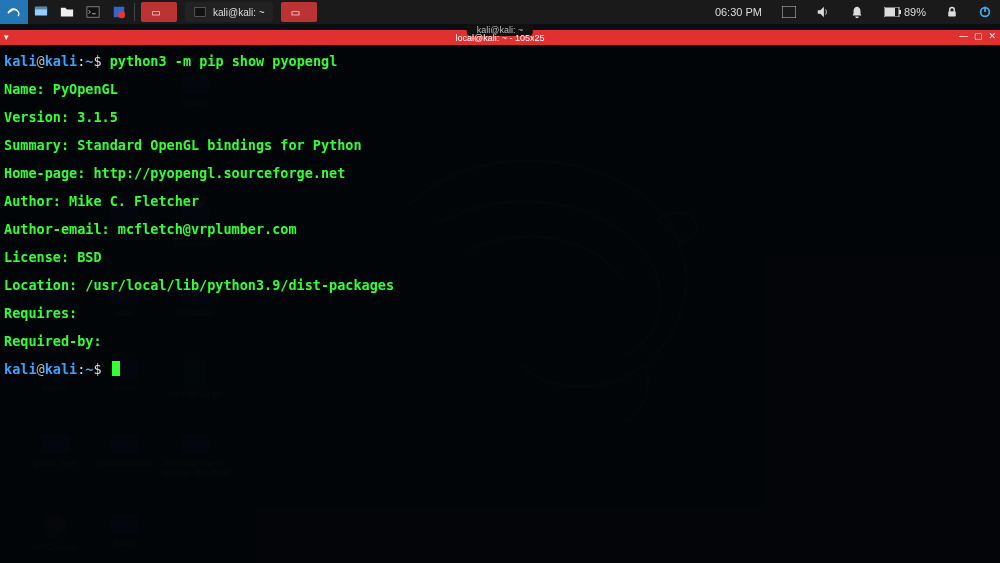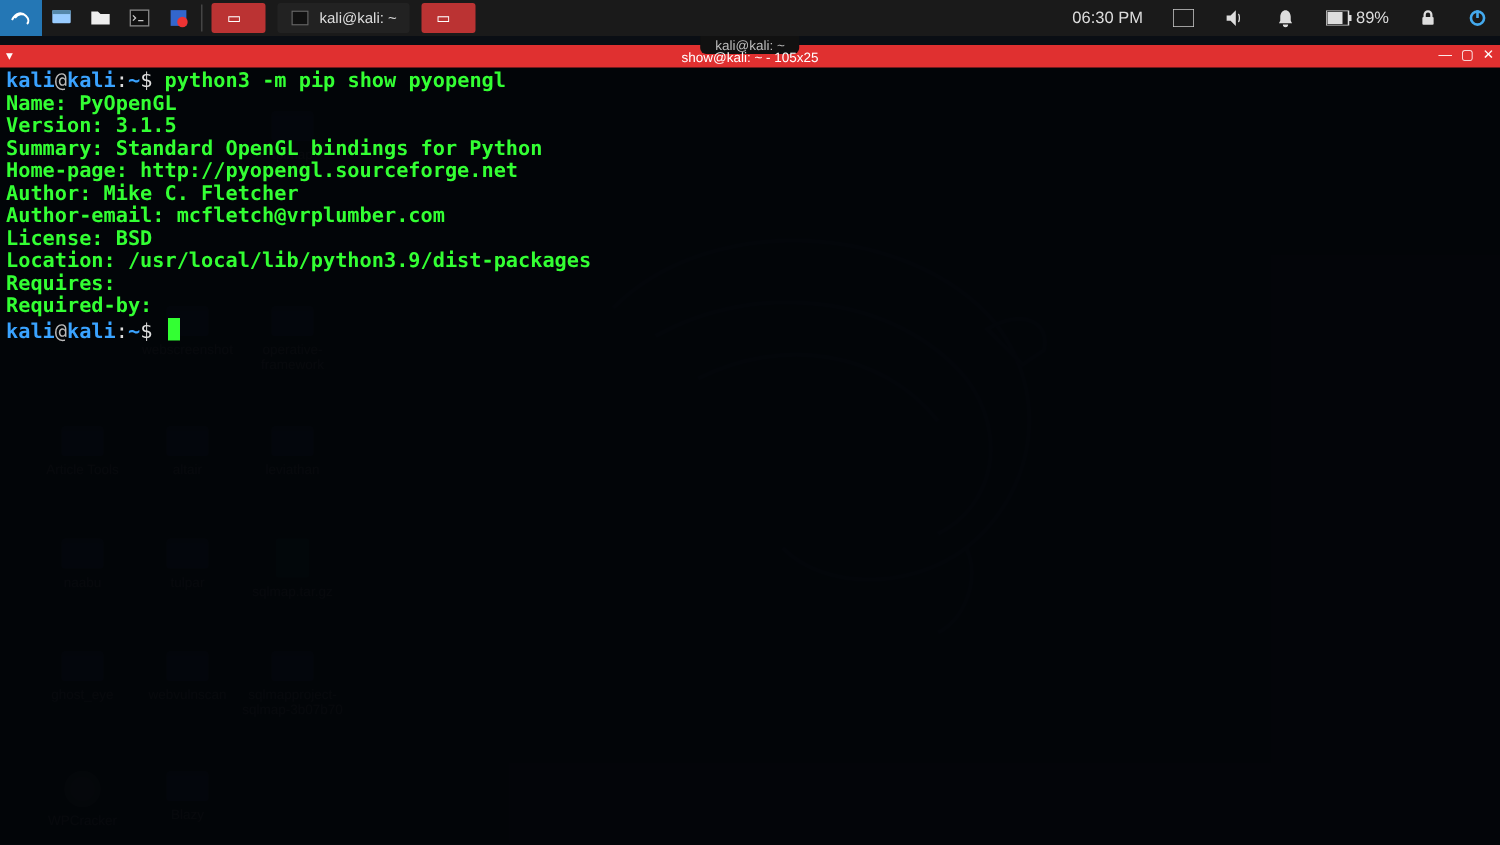--- a/index.html
+++ b/index.html
@@ -54,21 +54,21 @@
     position:absolute; left:50%; transform:translateX(-50%); font-size:9px;
     white-space: nowrap;
   }
   .titlebar .win-ctrls {
     position:absolute; right:4px; top:1px; display:flex; gap:6px; font-size:9px;
   }
   .titlebar .win-ctrls span { cursor:default; }
 
   .term-body {
     flex:1; padding: 2px 4px; font-family: "DejaVu Sans Mono","Menlo","Consolas",monospace;
-    font-size: 13.5px; line-height: 15px; color: #33ff33; white-space: pre;
+    font-size: 13.5px; line-height: 28px; color: #33ff33; white-space: pre;
     position: relative; overflow:hidden;
   }
   .prompt-user { color: #3aa3ff; font-weight: bold; }
   .prompt-at { color: #bbb; }
   .prompt-host { color: #3aa3ff; font-weight: bold; }
   .prompt-colon { color: #ddd; }
   .prompt-path { color: #3aa3ff; font-weight: bold; }
   .prompt-dollar { color: #ddd; }
   .cmd-text { color: #33ff33; font-weight: bold; }
   .out-line { color: #33ff33; font-weight: bold; }
@@ -265,21 +265,21 @@
            M300 250 C310 270, 300 300, 280 310" fill="none" stroke="#1a3a6a" stroke-width="3"></path>
   <path d="M315 95 C340 80, 360 90, 355 110 L340 120 Z" fill="none" stroke="#1a3a6a" stroke-width="3"></path>
 </svg>
 
 <div class="terminal-window">
   <div class="titlebar">
     <span class="menu-dot">▾</span>
     <div class="tab-strip">
       <span>kali@kali: ~</span>
     </div>
-    <div class="title-center">show@kali: ~ - 105x25</div>
+    <div class="title-center">local@kali: ~ - 105x25</div>
     <div class="win-ctrls">
       <span>—</span>
       <span>▢</span>
       <span>✕</span>
     </div>
   </div>
   <div class="term-body"><span class="prompt-user">kali</span><span class="prompt-at">@</span><span class="prompt-host">kali</span><span class="prompt-colon">:</span><span class="prompt-path">~</span><span class="prompt-dollar">$</span> <span class="cmd-text">python3 -m pip show pyopengl</span>
 <span class="out-line">Name: PyOpenGL</span>
 <span class="out-line">Version: 3.1.5</span>
 <span class="out-line">Summary: Standard OpenGL bindings for Python</span>

